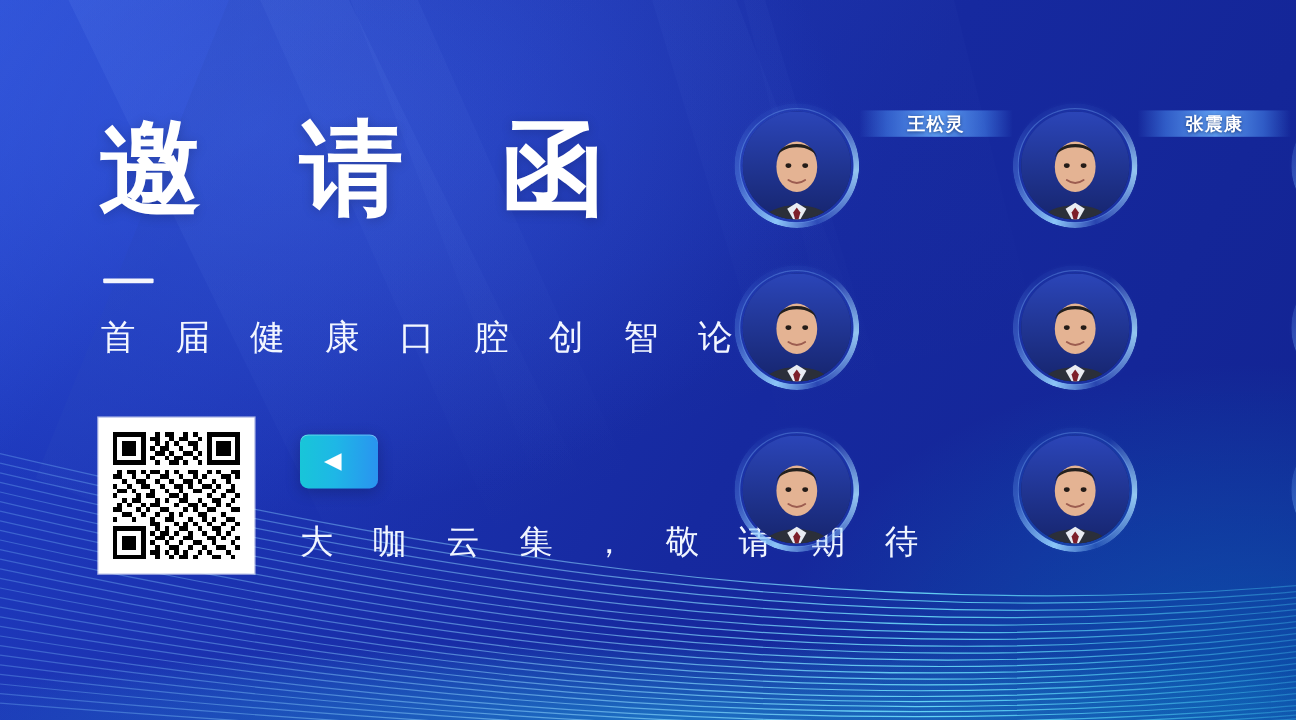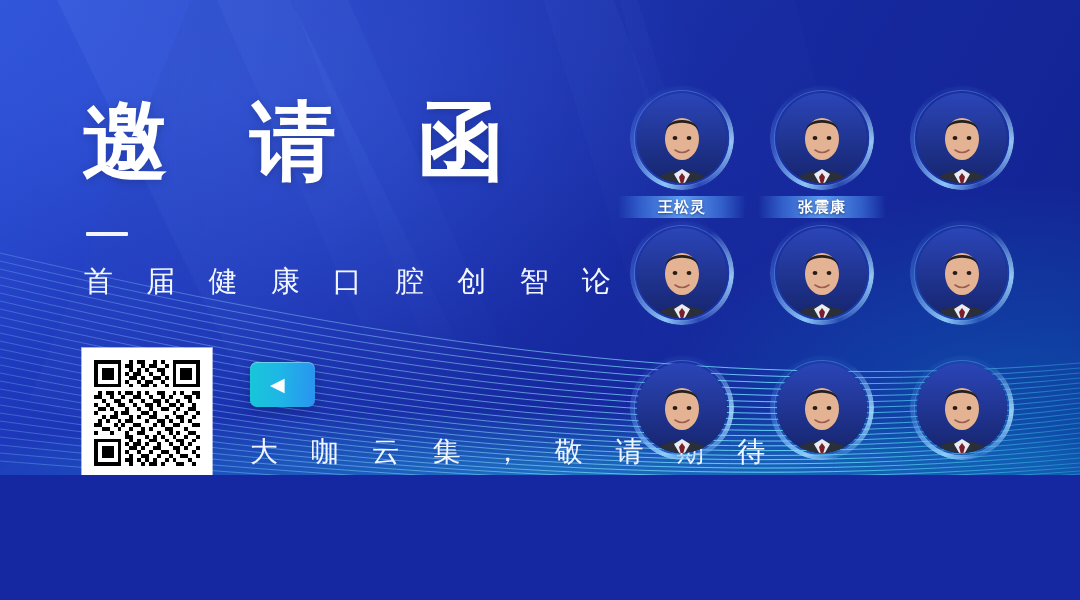--- a/index.html
+++ b/index.html
@@ -3,21 +3,21 @@
 <meta charset="utf-8">
 <title>邀请函</title>
 <style>
   html,body{margin:0;padding:0;}
   body{
     width:1080px;height:600px;overflow:hidden;
     font-family:"Liberation Sans","DejaVu Sans",sans-serif;
     background:#1528a2;
   }
   .poster{
-    position:relative;width:1080px;height:475px;overflow:hidden;
+    position:relative;width:1080px;height:600px;overflow:hidden;
     background:
       radial-gradient(ellipse 780px 520px at 20% 18%, rgba(58,96,230,.55) 0%, rgba(58,96,230,0) 62%),
       radial-gradient(ellipse 620px 420px at 96% 96%, rgba(0,188,230,.30) 0%, rgba(0,188,230,0) 65%),
       linear-gradient(118deg, #2040c8 0%, #1c34b4 26%, #16299f 58%, #122391 100%);
   }
 
   
   .rays{position:absolute;inset:0;pointer-events:none;overflow:hidden;}
   .ray{position:absolute;top:-240px;left:0;transform-origin:top left;
        background:linear-gradient(to bottom, rgba(120,160,255,.22), rgba(120,160,255,0));}
@@ -71,21 +71,21 @@
     margin-top:26px;font-size:28px;color:#f0f5ff;letter-spacing:12px;white-space:nowrap;
     font-family:"DejaVu Sans","Liberation Sans",sans-serif;
   }
 
   
   .grid{
     position:absolute;left:612px;top:86px;width:420px;
     display:grid;grid-template-columns:repeat(3,1fr);grid-template-rows:repeat(3,135px);
     column-gap:0;row-gap:0;
   }
-  .speaker{position:relative;display:flex;flex-direction:column;align-items:center;}
+  .speaker{position:relative;display:flex;flex-direction:row;align-items:flex-start;}
   .ringwrap{position:relative;width:104px;height:104px;}
   .ring{
     position:absolute;inset:0;border-radius:50%;
     background:
       conic-gradient(from 200deg,
         rgba(150,210,255,.92) 0deg,
         rgba(120,180,255,.30) 55deg,
         rgba(90,140,235,.05) 120deg,
         rgba(90,140,235,.05) 195deg,
         rgba(170,225,255,.85) 255deg,

